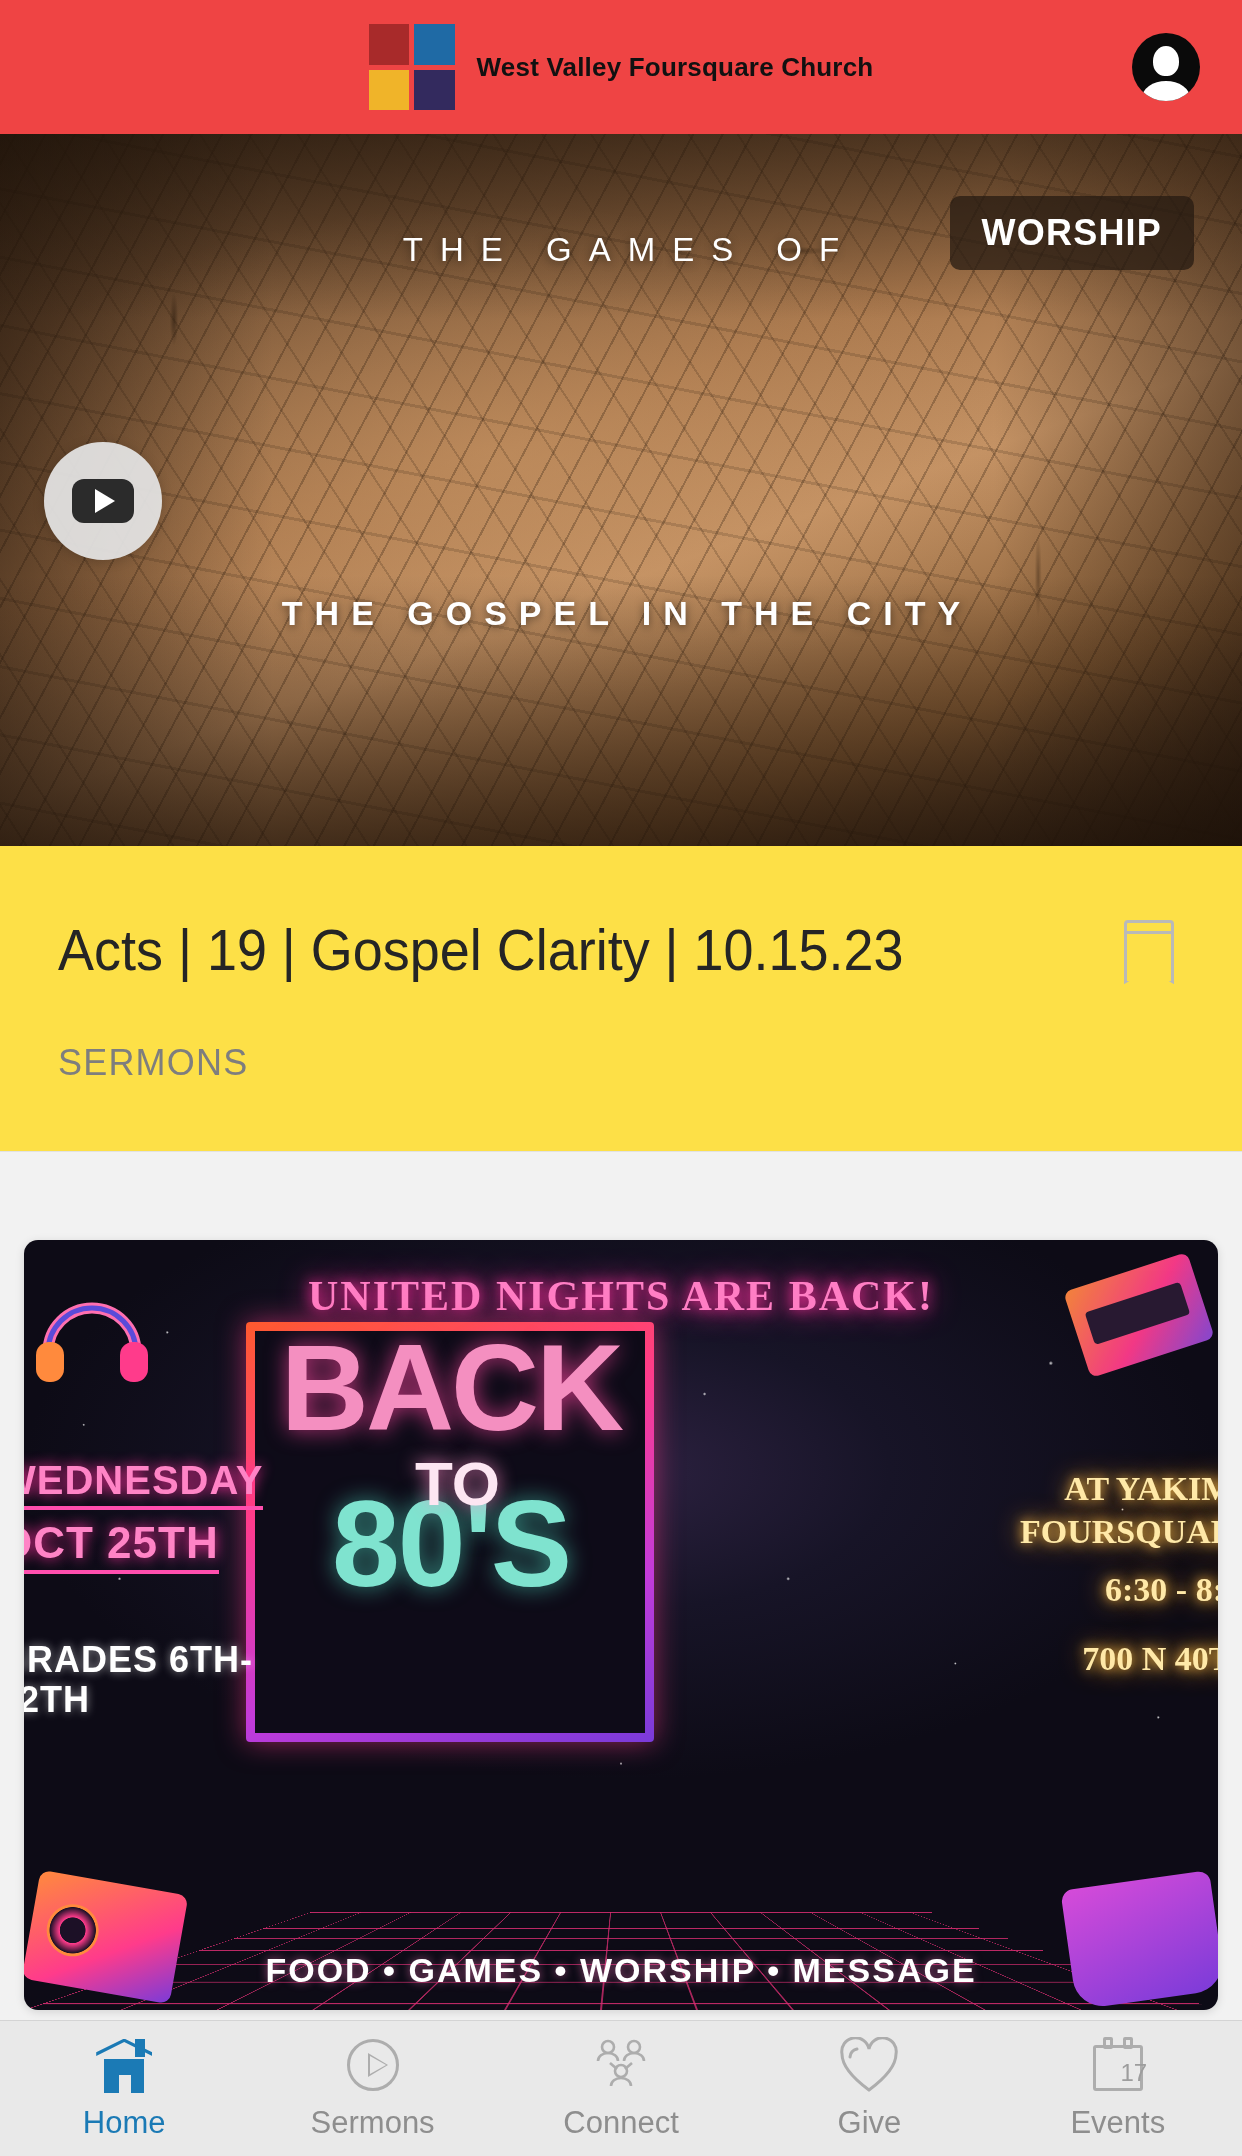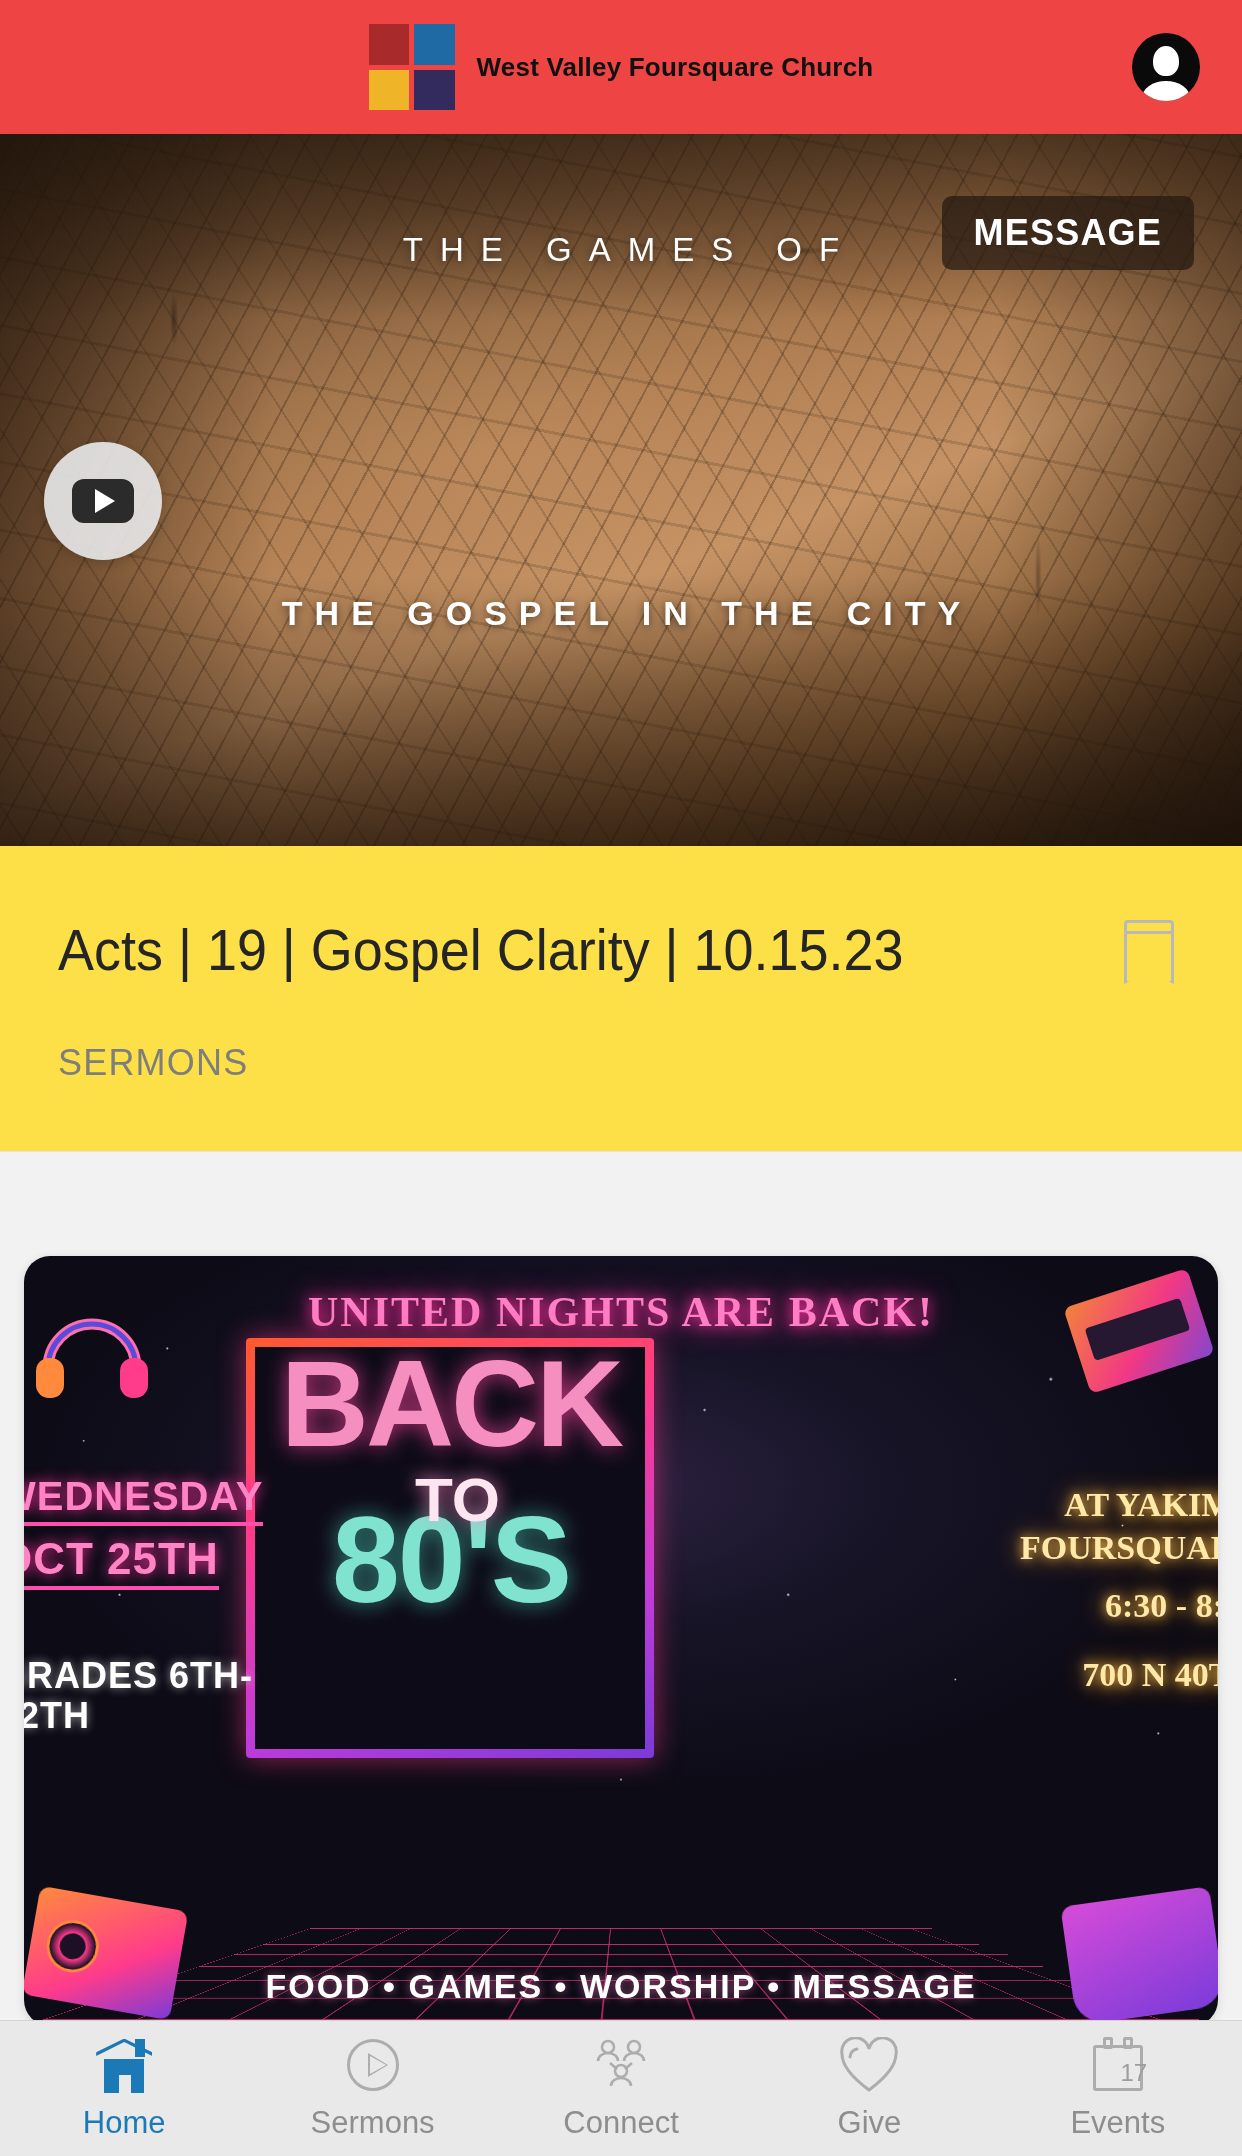--- a/index.html
+++ b/index.html
@@ -134,22 +134,22 @@
   }
   .bookmark .body {
     position: absolute; left: 0; top: 14px; width: 50px; height: 50px;
     border: 3px solid #b9b9b9; border-top: none; box-sizing: border-box;
     clip-path: polygon(0 0, 100% 0, 100% 100%, 50% 72%, 0 100%);
   }
 
   
   .feed { position: absolute; top: 1152px; left: 0; width: 1242px; bottom: 136px; background: #f2f2f2; }
   .flyer {
-    position: absolute; left: 24px; top: 104px; width: 1194px; height: 770px;
-    border-radius: 26px; overflow: hidden;
+    position: absolute; left: 24px; top: 88px; width: 1194px; height: 770px;
+    border-radius: 14px; overflow: hidden;
     background:
       radial-gradient(ellipse 50% 40% at 50% 30%, #2c2140 0%, #171427 45%, #0d0b16 100%);
     box-shadow: 0 2px 10px rgba(0,0,0,0.13);
   }
   .stars { position: absolute; inset: 0;
     background-image:
       radial-gradient(1.6px 1.6px at 12% 12%, #fff, transparent),
       radial-gradient(2px 2px at 28% 30%, #fff, transparent),
       radial-gradient(1.4px 1.4px at 43% 8%, #fff, transparent),
       radial-gradient(1.8px 1.8px at 57% 20%, #fff, transparent),
@@ -311,21 +311,21 @@
       <div class="head"></div>
       <div class="body"></div>
     </div>
   </div>
 
   <div class="hero">
     <div class="mapveins"></div>
     <div class="vignette"></div>
     <div class="hero-book">THE GAMES OF</div>
     <div class="hero-sub">THE GOSPEL IN THE CITY</div>
-    <div class="featured-badge">MESSAGE</div>
+    <div class="featured-badge">WORSHIP</div>
     <div class="play-btn">
       <div class="yt">
         <div class="tri"></div>
       </div>
     </div>
   </div>
 
   <div class="sermon-card">
     <div class="sermon-title">Acts | 19 | Gospel Clarity | 10.15.23</div>
     <div class="sermon-cat">SERMONS</div>

